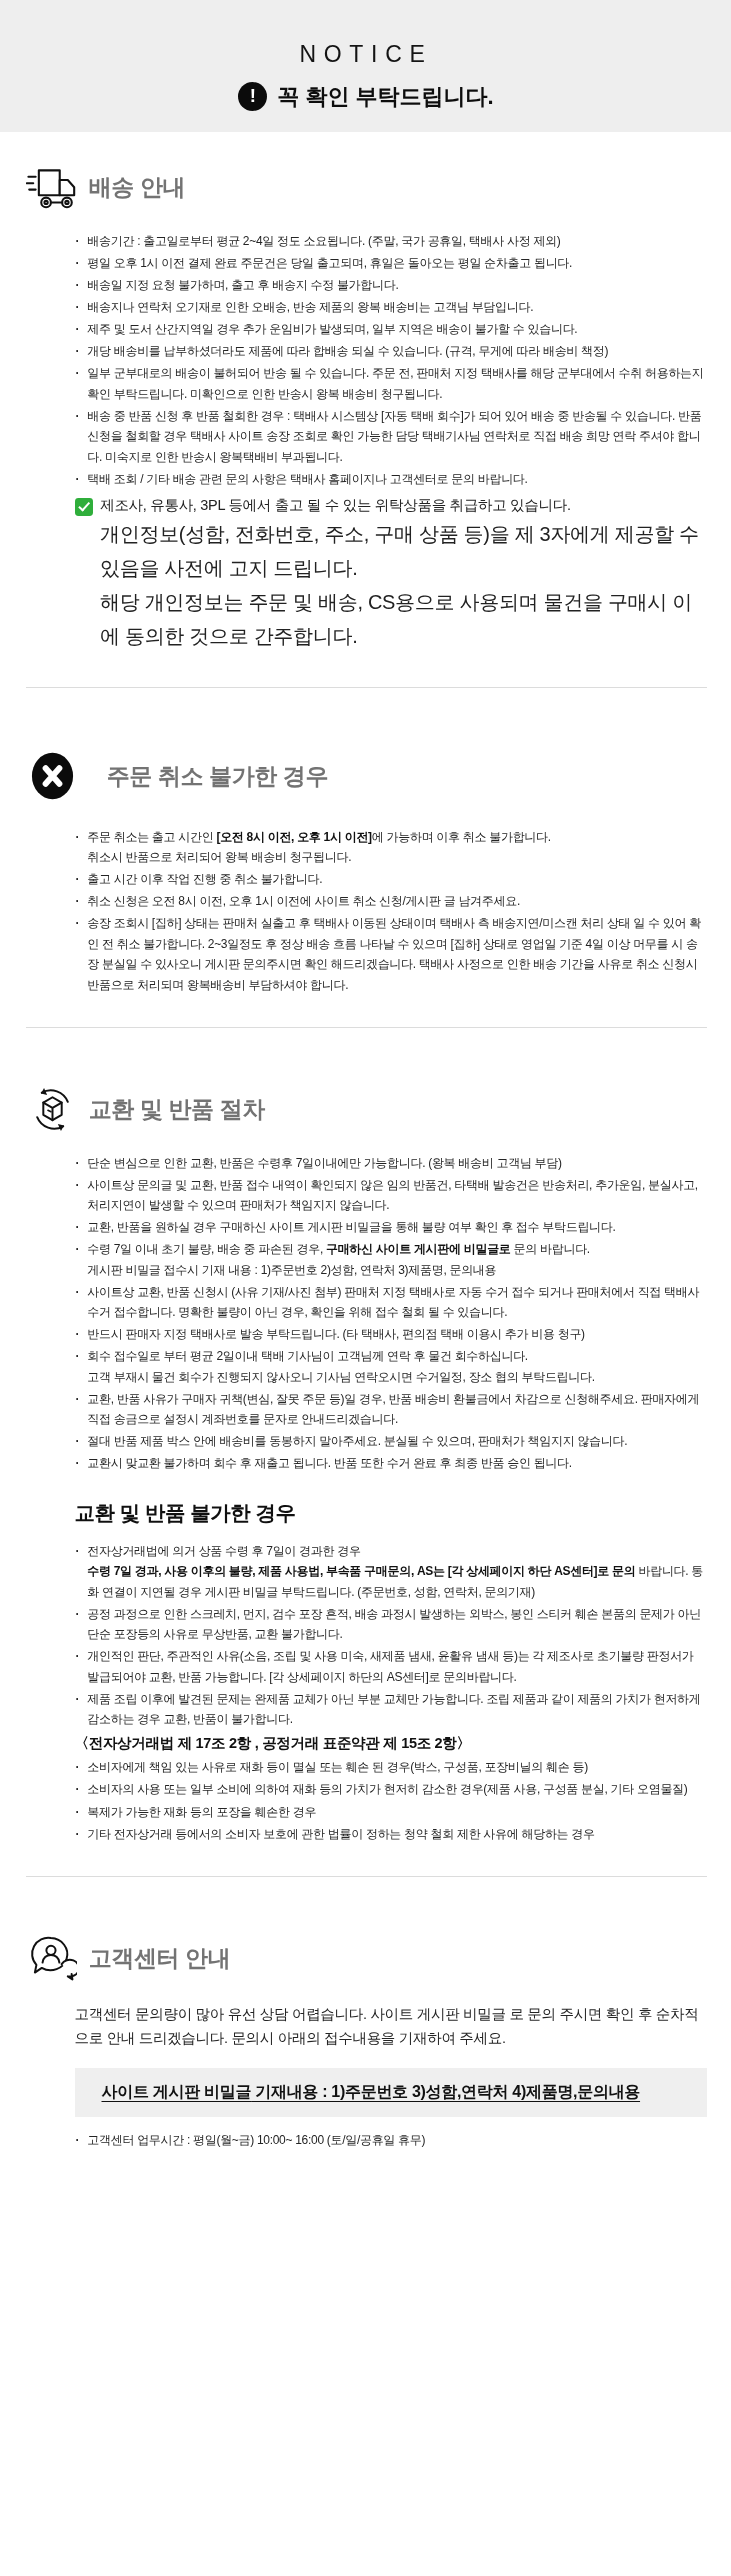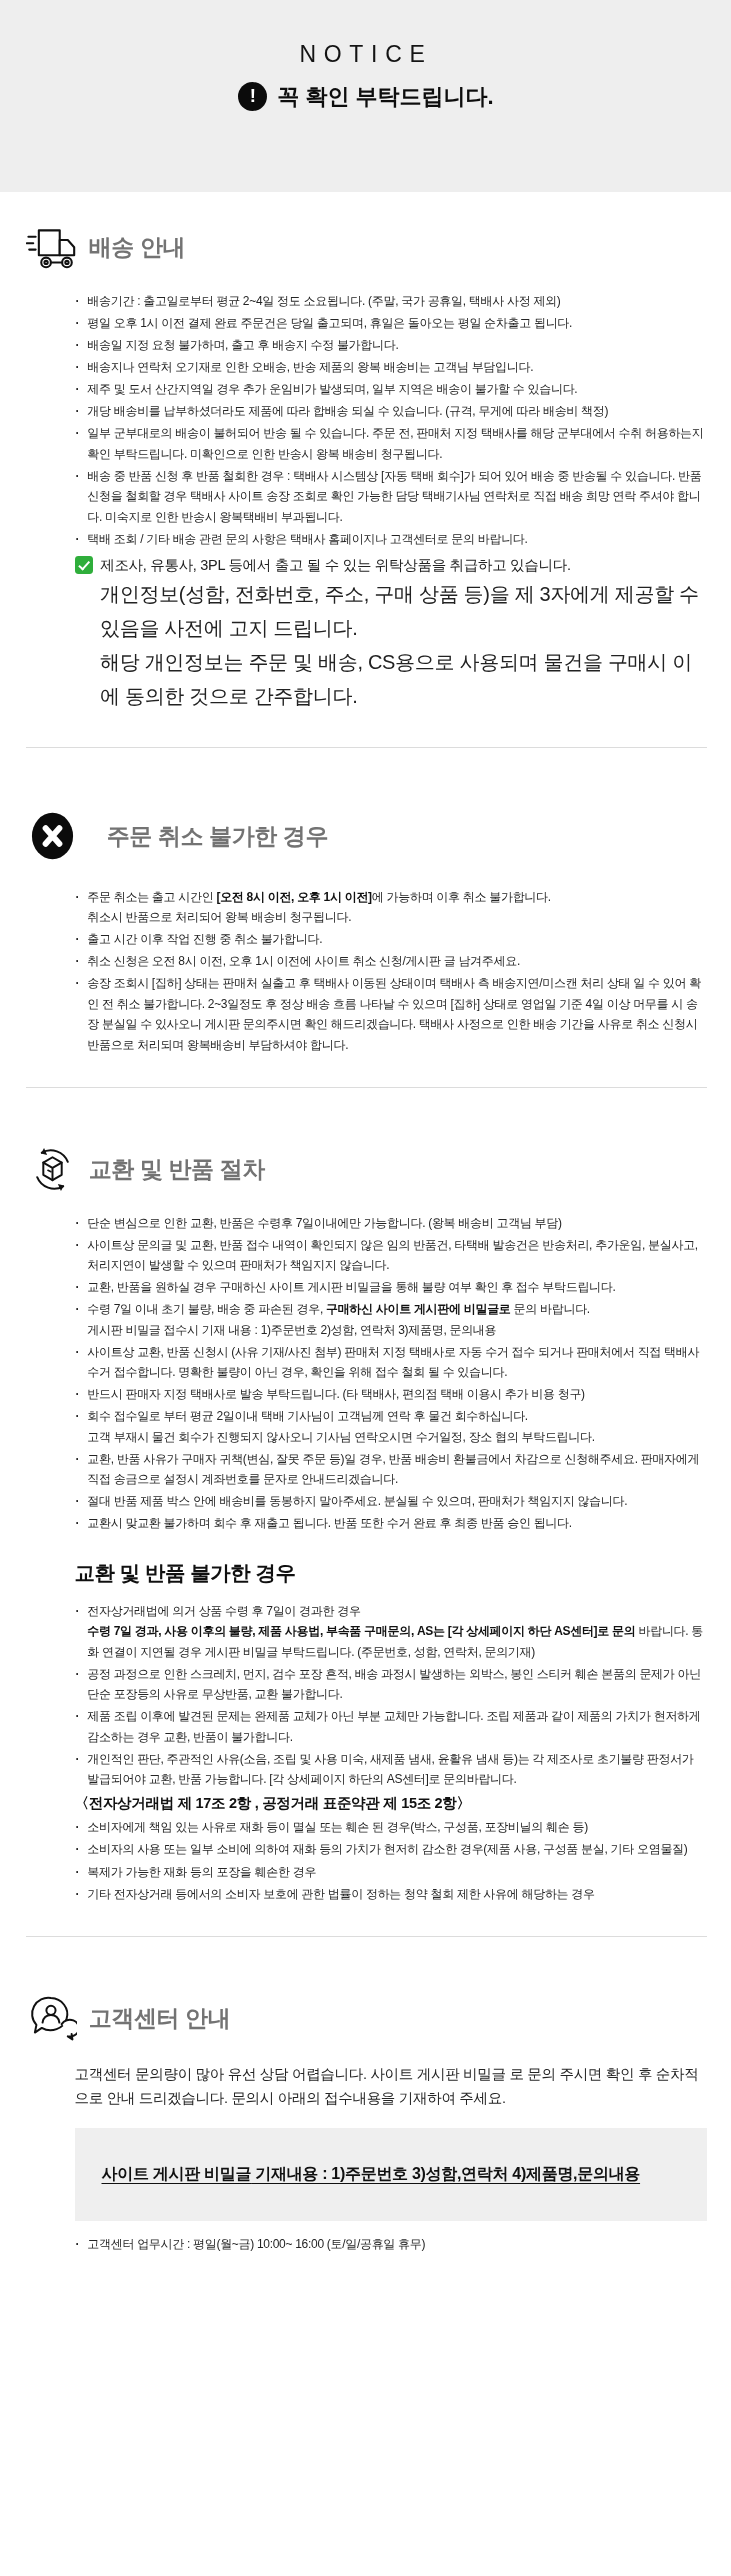--- a/index.html
+++ b/index.html
@@ -4,21 +4,21 @@
 <style>
   html,body{margin:0;padding:0;}
   body{
     width:732px;
     background:#ffffff;
     color:#222;
     font-family:"Liberation Sans","DejaVu Sans",sans-serif;
     -webkit-font-smoothing:antialiased;
   }
   
-  .banner{background:#eeeeee;height:192px;text-align:center;}
+  .banner{background:#eeeeee;height:132px;text-align:center;}
   .notice-label{
     padding-top:41px;font-size:23px;letter-spacing:7.7px;color:#141414;font-weight:400;
   }
   .headline{
     margin-top:13.6px;display:flex;align-items:center;justify-content:center;gap:10px;
     font-size:22px;font-weight:800;color:#0d0d0d;
   }
   .excl-circle{
     width:29px;height:29px;border-radius:50%;background:#0b0b0b;flex:none;
     display:flex;align-items:center;justify-content:center;
@@ -32,29 +32,29 @@
   .sec-title{font-size:23px;font-weight:800;color:#737373;letter-spacing:-0.4px;}
   .sec-body{margin-left:49px;}
   .li{position:relative;padding-left:12.8px;font-size:12px;line-height:1.7;margin:1.7px 0;color:#242424;letter-spacing:-0.3px;}
   .li::before{content:"·";position:absolute;left:0.9px;top:0;font-weight:700;}
   .plain{font-size:14.5px;line-height:1.7;margin:1.7px 0;color:#242424;letter-spacing:-0.3px;}
   .subheading{font-size:20.4px;font-weight:800;color:#101010;margin:25.5px 0 13.6px 0;letter-spacing:-0.4px;}
   b.sb{font-weight:800;color:#111;}
   .red{color:#c1272d;}
   
   .check-block{margin:3.4px 0;}
-  .check-first{display:flex;gap:7.7px;font-size:14.5px;line-height:1.7;letter-spacing:-0.3px;}
+  .check-first{display:flex;gap:7.7px;font-size:14.5px;line-height:1.7;letter-spacing:-0.3px;align-items:center;}
   .chk{width:18px;height:18px;background:#2fae3b;border-radius:3.4px;flex:none;position:relative;margin-top:3.4px;}
   .chk::after{
     content:"";position:absolute;left:6px;top:2.6px;width:4.3px;height:9.4px;
     border:solid #fff;border-width:0 2.6px 2.6px 0;transform:rotate(42deg);
   }
   .check-rest{margin-left:25.5px;font-size:20px;line-height:1.7;letter-spacing:-0.3px;}
   
-  .gbox{background:#efefef;margin:17px 0 13.6px 0;padding:32px 27px;}
+  .gbox{background:#efefef;margin:17px 0 13.6px 0;padding:10px 27px;}
   .gbox-line{font-size:16px;font-weight:800;line-height:1.8;color:#111;letter-spacing:-0.3px;}
   .gbox-line.u{text-decoration:underline;text-underline-offset:4.3px;}
   
   .divider{border:none;border-top:0.9px solid #dcdcdc;margin:25.5px 25.5px;}
 </style>
 </head>
 <body>
 
 <div class="banner">
   <div class="notice-label">NOTICE</div>
@@ -141,22 +141,22 @@
         <div class="li"><span>수령 7일 이내 초기 불량, 배송 중 파손된 경우, </span><b class="sb">구매하신 사이트 게시판에 비밀글로</b><span> 문의 바랍니다.</span><br><span>게시판 비밀글 접수시 기재 내용 : 1)주문번호 2)성함, 연락처 3)제품명, 문의내용</span></div>
         <div class="li"><span>사이트상 교환, 반품 신청시 (사유 기재/사진 첨부) 판매처 지정 택배사로 자동 수거 접수 되거나 판매처에서 직접 택배사 수거 접수합니다. 명확한 불량이 아닌 경우, 확인을 위해 접수 철회 될 수 있습니다.</span></div>
         <div class="li"><span>반드시 판매자 지정 택배사로 발송 부탁드립니다. (타 택배사, 편의점 택배 이용시 추가 비용 청구)</span></div>
         <div class="li"><span>회수 접수일로 부터 평균 2일이내 택배 기사님이 고객님께 연락 후 물건 회수하십니다.</span><br><span>고객 부재시 물건 회수가 진행되지 않사오니 기사님 연락오시면 수거일정, 장소 협의 부탁드립니다.</span></div>
         <div class="li"><span>교환, 반품 사유가 구매자 귀책(변심, 잘못 주문 등)일 경우, 반품 배송비 환불금에서 차감으로 신청해주세요. 판매자에게 직접 송금으로 설정시 계좌번호를 문자로 안내드리겠습니다.</span></div>
         <div class="li"><span>절대 반품 제품 박스 안에 배송비를 동봉하지 말아주세요. 분실될 수 있으며, 판매처가 책임지지 않습니다.</span></div>
         <div class="li"><span>교환시 맞교환 불가하며 회수 후 재출고 됩니다. 반품 또한 수거 완료 후 최종 반품 승인 됩니다.</span></div>
         <h3 class="subheading">교환 및 반품 불가한 경우</h3>
         <div class="li"><span>전자상거래법에 의거 상품 수령 후 7일이 경과한 경우</span><br><b class="sb">수령 7일 경과, 사용 이후의 불량, 제품 사용법, 부속품 구매문의, AS는 [각 상세페이지 하단 AS센터]로 문의</b><span> 바랍니다. 통화 연결이 지연될 경우 게시판 비밀글 부탁드립니다. (주문번호, 성함, 연락처, 문의기재)</span></div>
         <div class="li"><span>공정 과정으로 인한 스크레치, 먼지, 검수 포장 흔적, 배송 과정시 발생하는 외박스, 봉인 스티커 훼손 본품의 문제가 아닌 단순 포장등의 사유로 무상반품, 교환 불가합니다.</span></div>
+        <div class="li"><span>개인적인 판단, 주관적인 사유(소음, 조립 및 사용 미숙, 새제품 냄새, 윤활유 냄새 등)는 각 제조사로 초기불량 판정서가 발급되어야 교환, 반품 가능합니다. [각 상세페이지 하단의 AS센터]로 문의바랍니다.</span></div>
         <div class="li"><span>제품 조립 이후에 발견된 문제는 완제품 교체가 아닌 부분 교체만 가능합니다. 조립 제품과 같이 제품의 가치가 현저하게 감소하는 경우 교환, 반품이 불가합니다.</span></div>
-        <div class="li"><span>개인적인 판단, 주관적인 사유(소음, 조립 및 사용 미숙, 새제품 냄새, 윤활유 냄새 등)는 각 제조사로 초기불량 판정서가 발급되어야 교환, 반품 가능합니다. [각 상세페이지 하단의 AS센터]로 문의바랍니다.</span></div>
         <div class="plain"><b class="sb">〈전자상거래법 제 17조 2항 , 공정거래 표준약관 제 15조 2항〉</b></div>
         <div class="li"><span>소비자에게 책임 있는 사유로 재화 등이 멸실 또는 훼손 된 경우(박스, 구성품, 포장비닐의 훼손 등)</span></div>
         <div class="li"><span>소비자의 사용 또는 일부 소비에 의하여 재화 등의 가치가 현저히 감소한 경우(제품 사용, 구성품 분실, 기타 오염물질)</span></div>
         <div class="li"><span>복제가 가능한 재화 등의 포장을 훼손한 경우</span></div>
         <div class="li"><span>기타 전자상거래 등에서의 소비자 보호에 관한 법률이 정하는 청약 철회 제한 사유에 해당하는 경우</span></div>
       </div>
     </section>
     <hr class="divider">
     <section class="section">
       <div class="sec-head">

